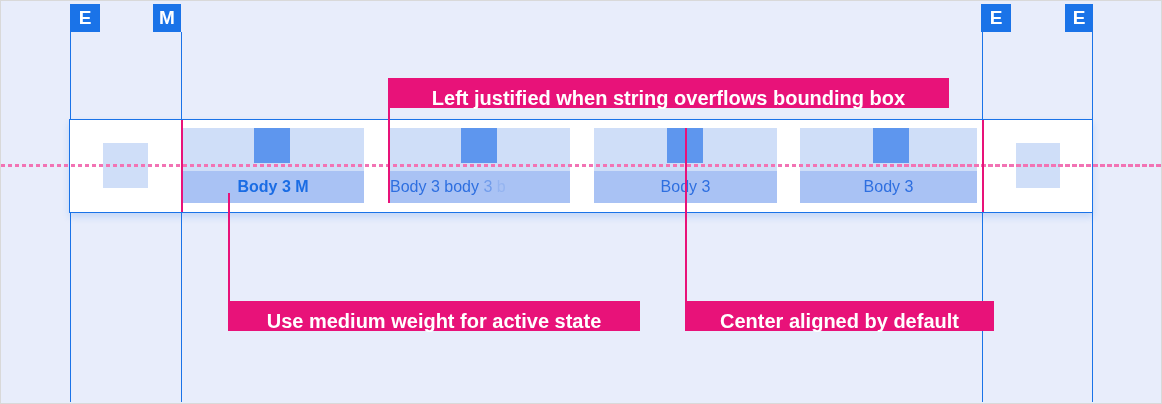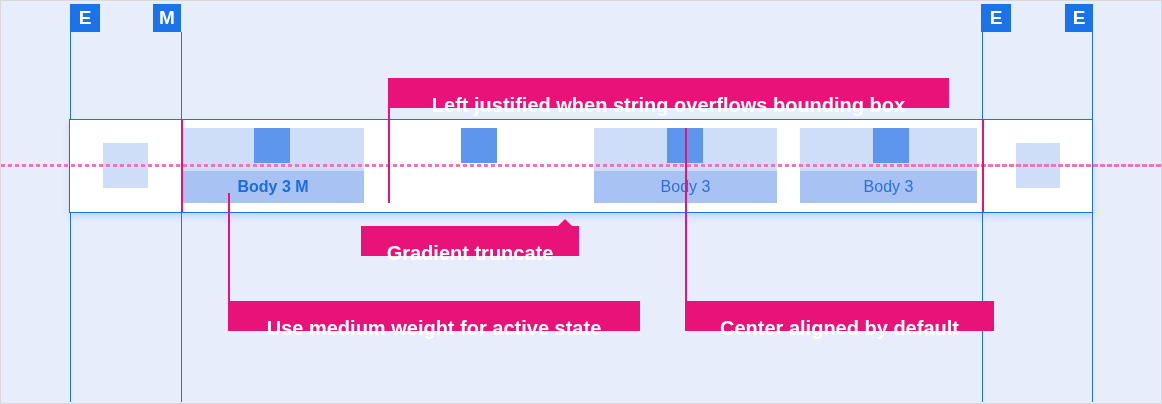--- a/index.html
+++ b/index.html
@@ -84,21 +84,21 @@
   .pline.seg-left {left:179.5px;top:119px;height:92px;}
   .pline.seg-right{left:980.5px;top:119px;height:92px;}
   .pline.lj {left:387px;top:107px;height:95px;}
   .pline.mw {left:227px;top:192px;height:108px;}
   .pline.ca {left:684px;top:127px;height:173px;}
   
   .note{
     position:absolute;height:30px;
     background:#e81279;color:#fff;
     font-size:20px;font-weight:bold;line-height:30px;
-    text-align:center;padding:12px 12px;z-index:8;
+    text-align:center;padding:5px 12px;z-index:8;
   }
   .note.lj{left:387px;top:77px;width:561px;}
   .note.gt{left:360px;top:225px;width:218px;}
   .note.mw{left:227px;top:300px;width:412px;}
   .note.ca{left:684px;top:300px;width:309px;}
   .note .tip{
     position:absolute;top:-7px;right:6px;
     width:0;height:0;
     border-left:8px solid transparent;
     border-right:8px solid transparent;
@@ -121,20 +121,24 @@
   <div class="badge b4">E</div>
 
   <div class="tabbar"></div>
   <div class="side-square left"></div>
   <div class="side-square right"></div>
 
   <div class="tab t1">
     <div class="tab-top"></div>
     <div class="tab-band">Body 3 M</div>
   </div>
+  <div class="tab t2">
+    <div class="tab-top"></div>
+    <div class="tab-band"><span>Body 3 body</span><span class="fade-mid"> 3</span><span class="fade-end"> b</span></div>
+  </div>
   <div class="tab t3">
     <div class="tab-top"></div>
     <div class="tab-band">Body 3</div>
   </div>
   <div class="tab t4">
     <div class="tab-top"></div>
     <div class="tab-band">Body 3</div>
   </div>
 
   <div class="dashed"></div>
@@ -145,17 +149,16 @@
   <div class="icon-box i4"></div>
 
   <div class="pline seg-left"></div>
   <div class="pline seg-right"></div>
 
   <div class="pline lj"></div>
   <div class="pline mw"></div>
   <div class="pline ca"></div>
 
   <div class="note lj">Left justified when string overflows bounding box</div>
-  <div class="note gt">Gradient truncate<span class="tip"></span></div>
   <div class="note mw">Use medium weight for active state</div>
   <div class="note ca">Center aligned by default</div>
 
 </div>
 
 </body></html>

